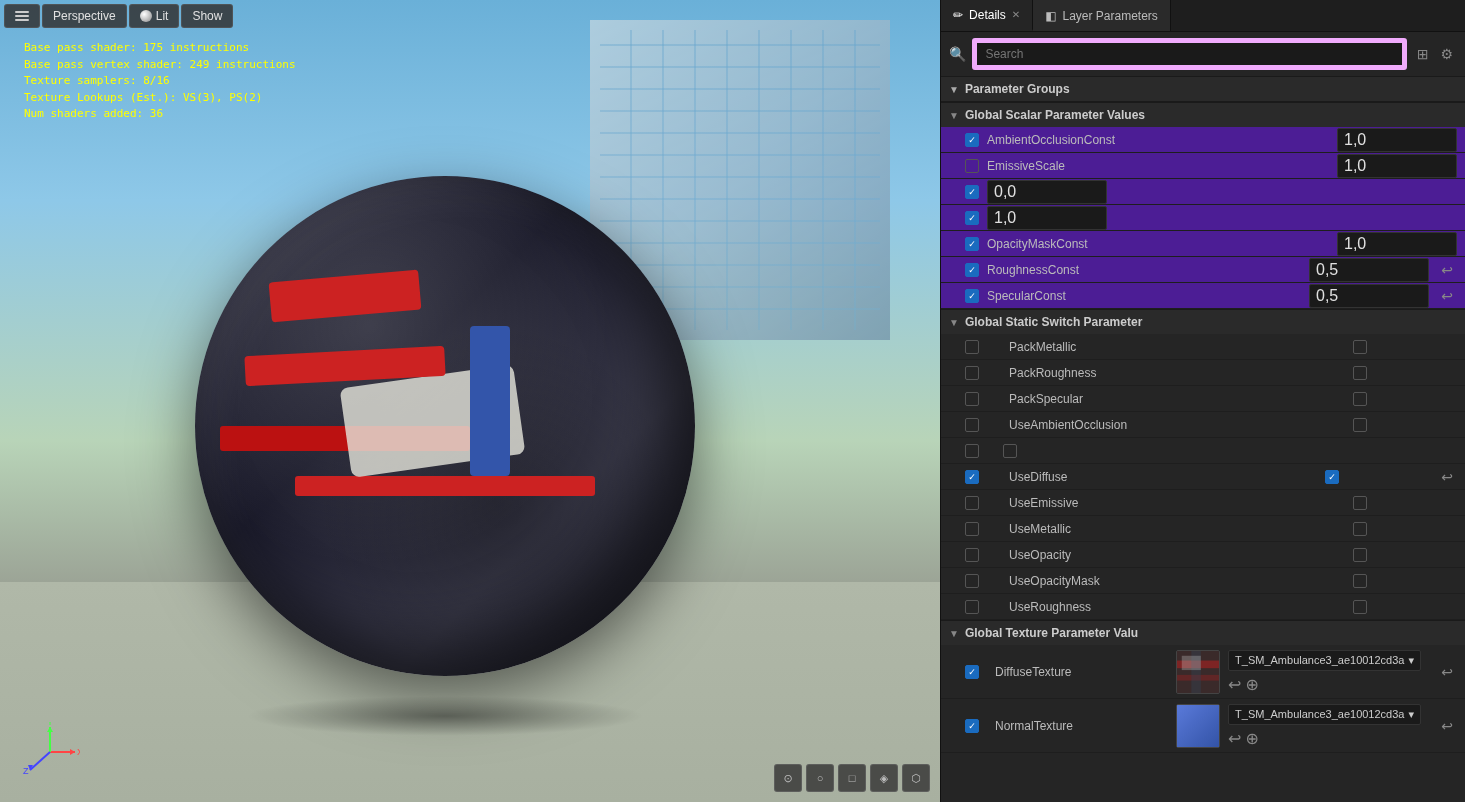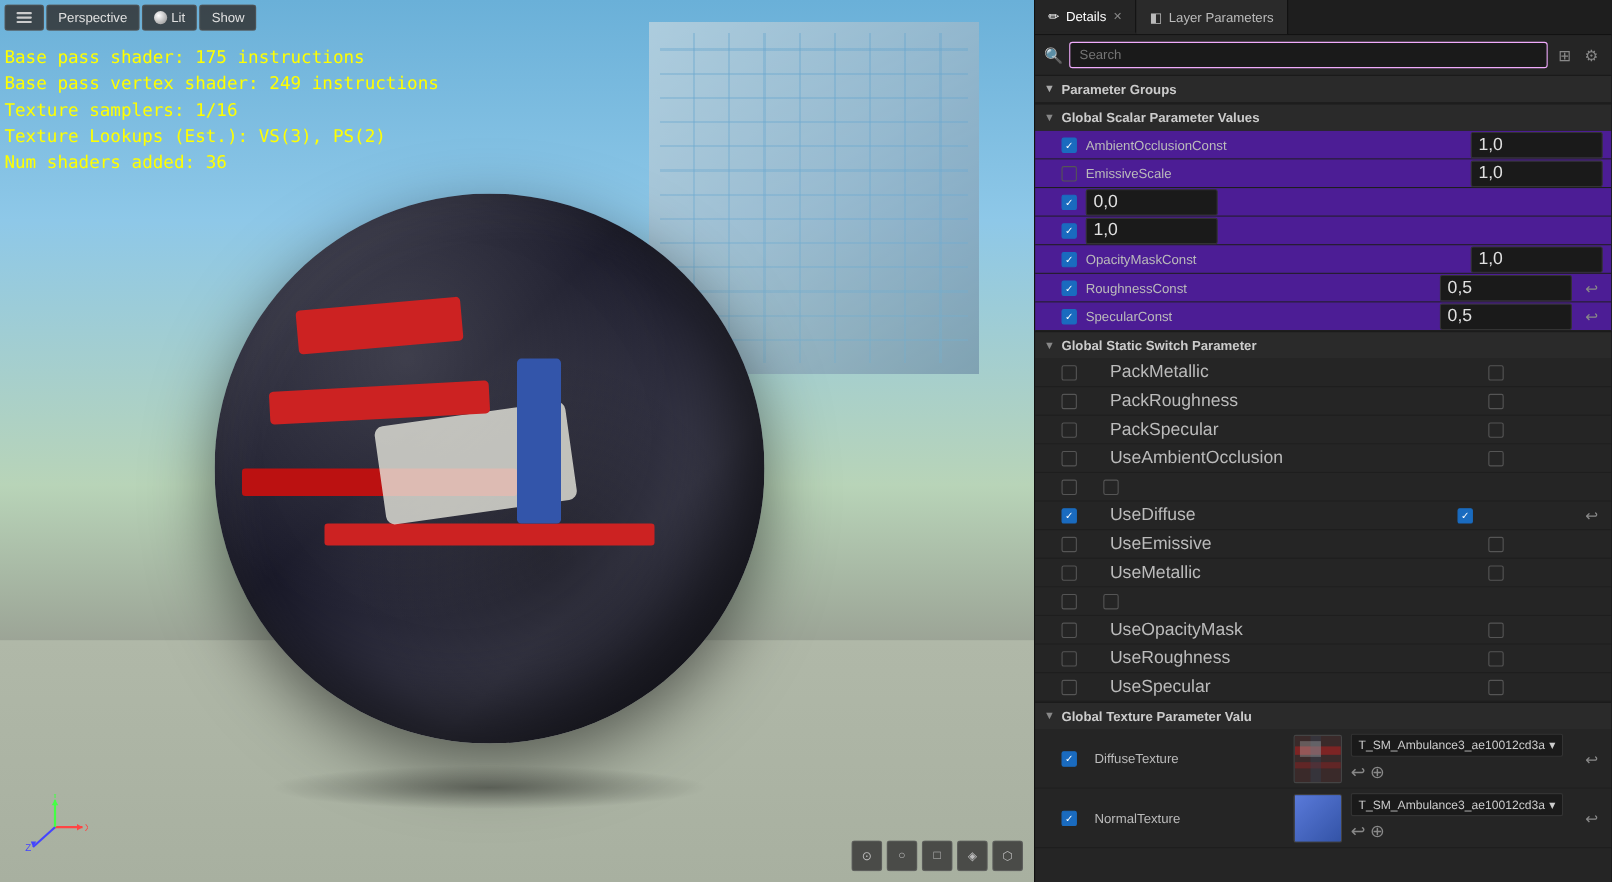--- a/index.html
+++ b/index.html
@@ -98,23 +98,23 @@
       display: block;
       height: 2px;
       background: #ccc;
       border-radius: 1px;
     }
 
     
     .stats-overlay {
       position: absolute;
       top: 40px;
-      left: 4px;
+      left: 24px;
       color: #ffff00;
-      font-size: 16px;
+      font-size: 11px;
       line-height: 1.5;
       z-index: 10;
       font-family: monospace;
     }
 
     
     .sphere-container {
       position: absolute;
       left: 50%;
       top: 50%;
@@ -286,21 +286,21 @@
       align-items: center;
       padding: 6px 8px;
       background: #252525;
       border-bottom: 1px solid #1a1a1a;
       gap: 6px;
     }
 
     .search-input {
       flex: 1;
       background: #1a1a1a;
-      border: 1px solid #f0abfc;
+      border: 5px solid #f0abfc;
       border-radius: 3px;
       color: #ccc;
       padding: 4px 8px;
       font-size: 12px;
       outline: none;
     }
 
     .search-icon-btn {
       color: #888;
       font-size: 14px;
@@ -446,21 +446,21 @@
       display: flex;
       align-items: center;
       height: 26px;
       padding: 0 8px 0 24px;
       border-bottom: 1px solid #1e1e1e;
       background: #252525;
     }
     .switch-name {
       flex: 1;
       color: #bbb;
-      font-size: 16px;
+      font-size: 12px;
       padding-left: 22px;
     }
     .switch-right {
       width: 120px;
       display: flex;
       align-items: center;
       justify-content: flex-start;
       padding-left: 8px;
     }
 
@@ -569,21 +569,21 @@
       <span>Lit</span>
     </button>
     <button class="toolbar-btn">
       <span>Show</span>
     </button>
   </div>
 
   <div class="stats-overlay">
     <div>Base pass shader: 175 instructions</div>
     <div>Base pass vertex shader: 249 instructions</div>
-    <div>Texture samplers: 1/16</div>
+    <div>Texture samplers: 8/16</div>
     <div>Texture Lookups (Est.): VS(3), PS(2)</div>
     <div>Num shaders added: 36</div>
   </div>
 
   <div class="sphere-container">
     <div class="sphere">
       <div class="sphere-stripe1"></div>
       <div class="sphere-stripe2"></div>
       <div class="sphere-white1"></div>
       <div class="sphere-blue1"></div>
@@ -739,41 +739,35 @@
     </div>
     <div class="switch-row">
       <div class="param-checkbox"></div>
       <span class="switch-name">UseMetallic</span>
       <div class="switch-right">
         <div class="param-value-checkbox"></div>
       </div>
     </div>
     <div class="switch-row">
       <div class="param-checkbox"></div>
+      <span class="switch-name">UseOpacity</span>
       <div class="switch-right">
         <div class="param-value-checkbox"></div>
       </div>
     </div>
     <div class="switch-row">
       <div class="param-checkbox"></div>
       <span class="switch-name">UseOpacityMask</span>
       <div class="switch-right">
         <div class="param-value-checkbox"></div>
       </div>
     </div>
     <div class="switch-row">
       <div class="param-checkbox"></div>
       <span class="switch-name">UseRoughness</span>
-      <div class="switch-right">
-        <div class="param-value-checkbox"></div>
-      </div>
-    </div>
-    <div class="switch-row">
-      <div class="param-checkbox"></div>
-      <span class="switch-name">UseSpecular</span>
       <div class="switch-right">
         <div class="param-value-checkbox"></div>
       </div>
     </div>
 
     <div class="section-header">
       <span class="chevron">▼</span>
       <span>Global Texture Parameter Valu</span>
     </div>
 

